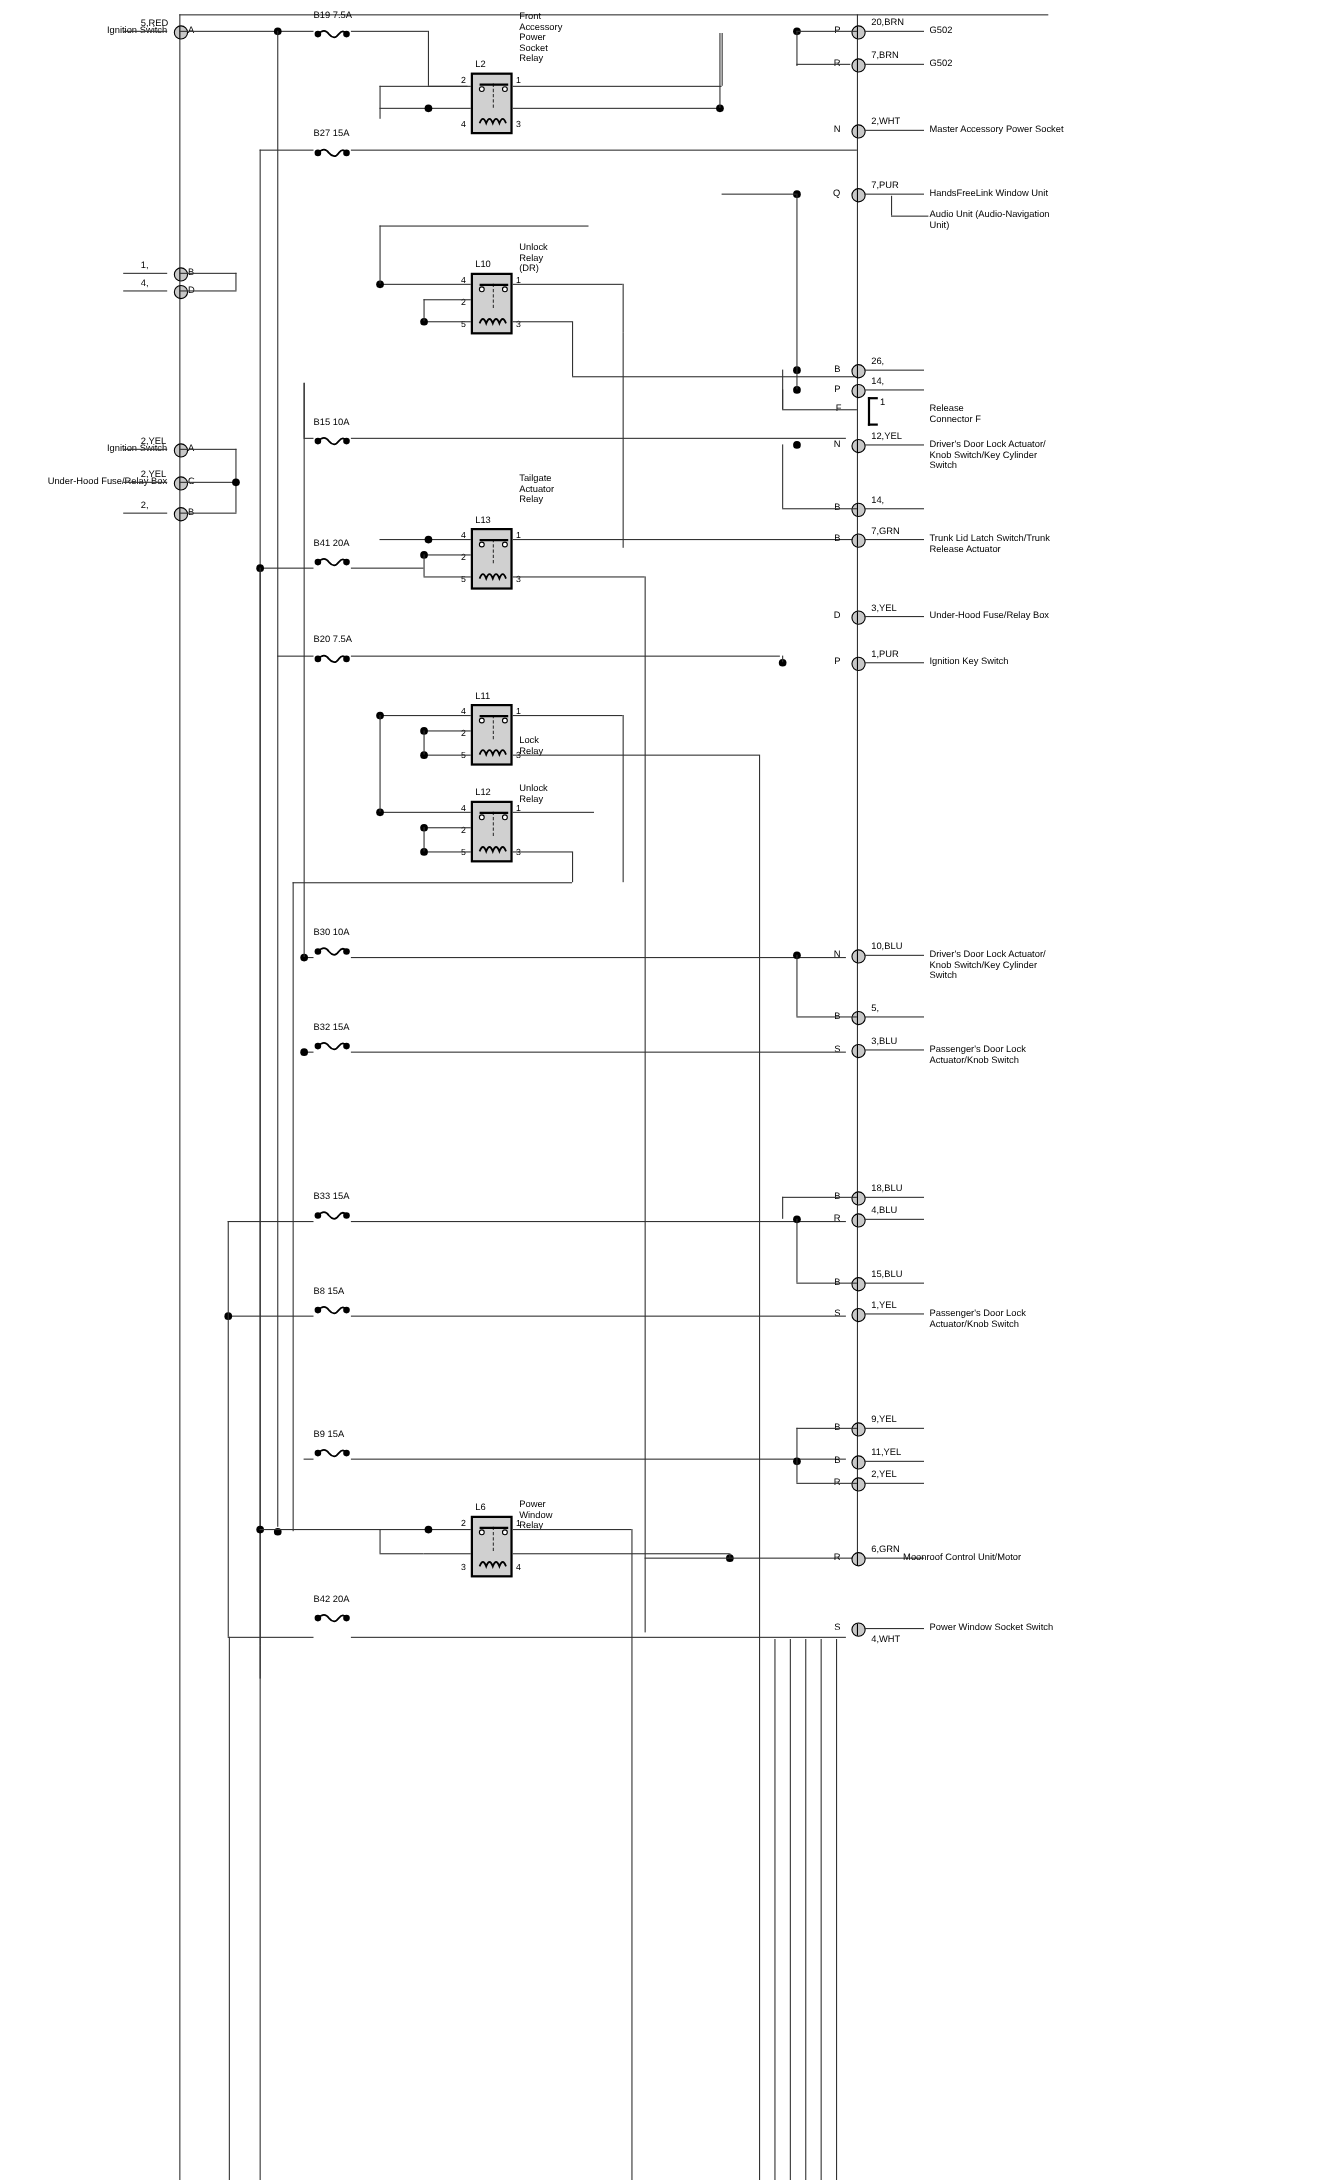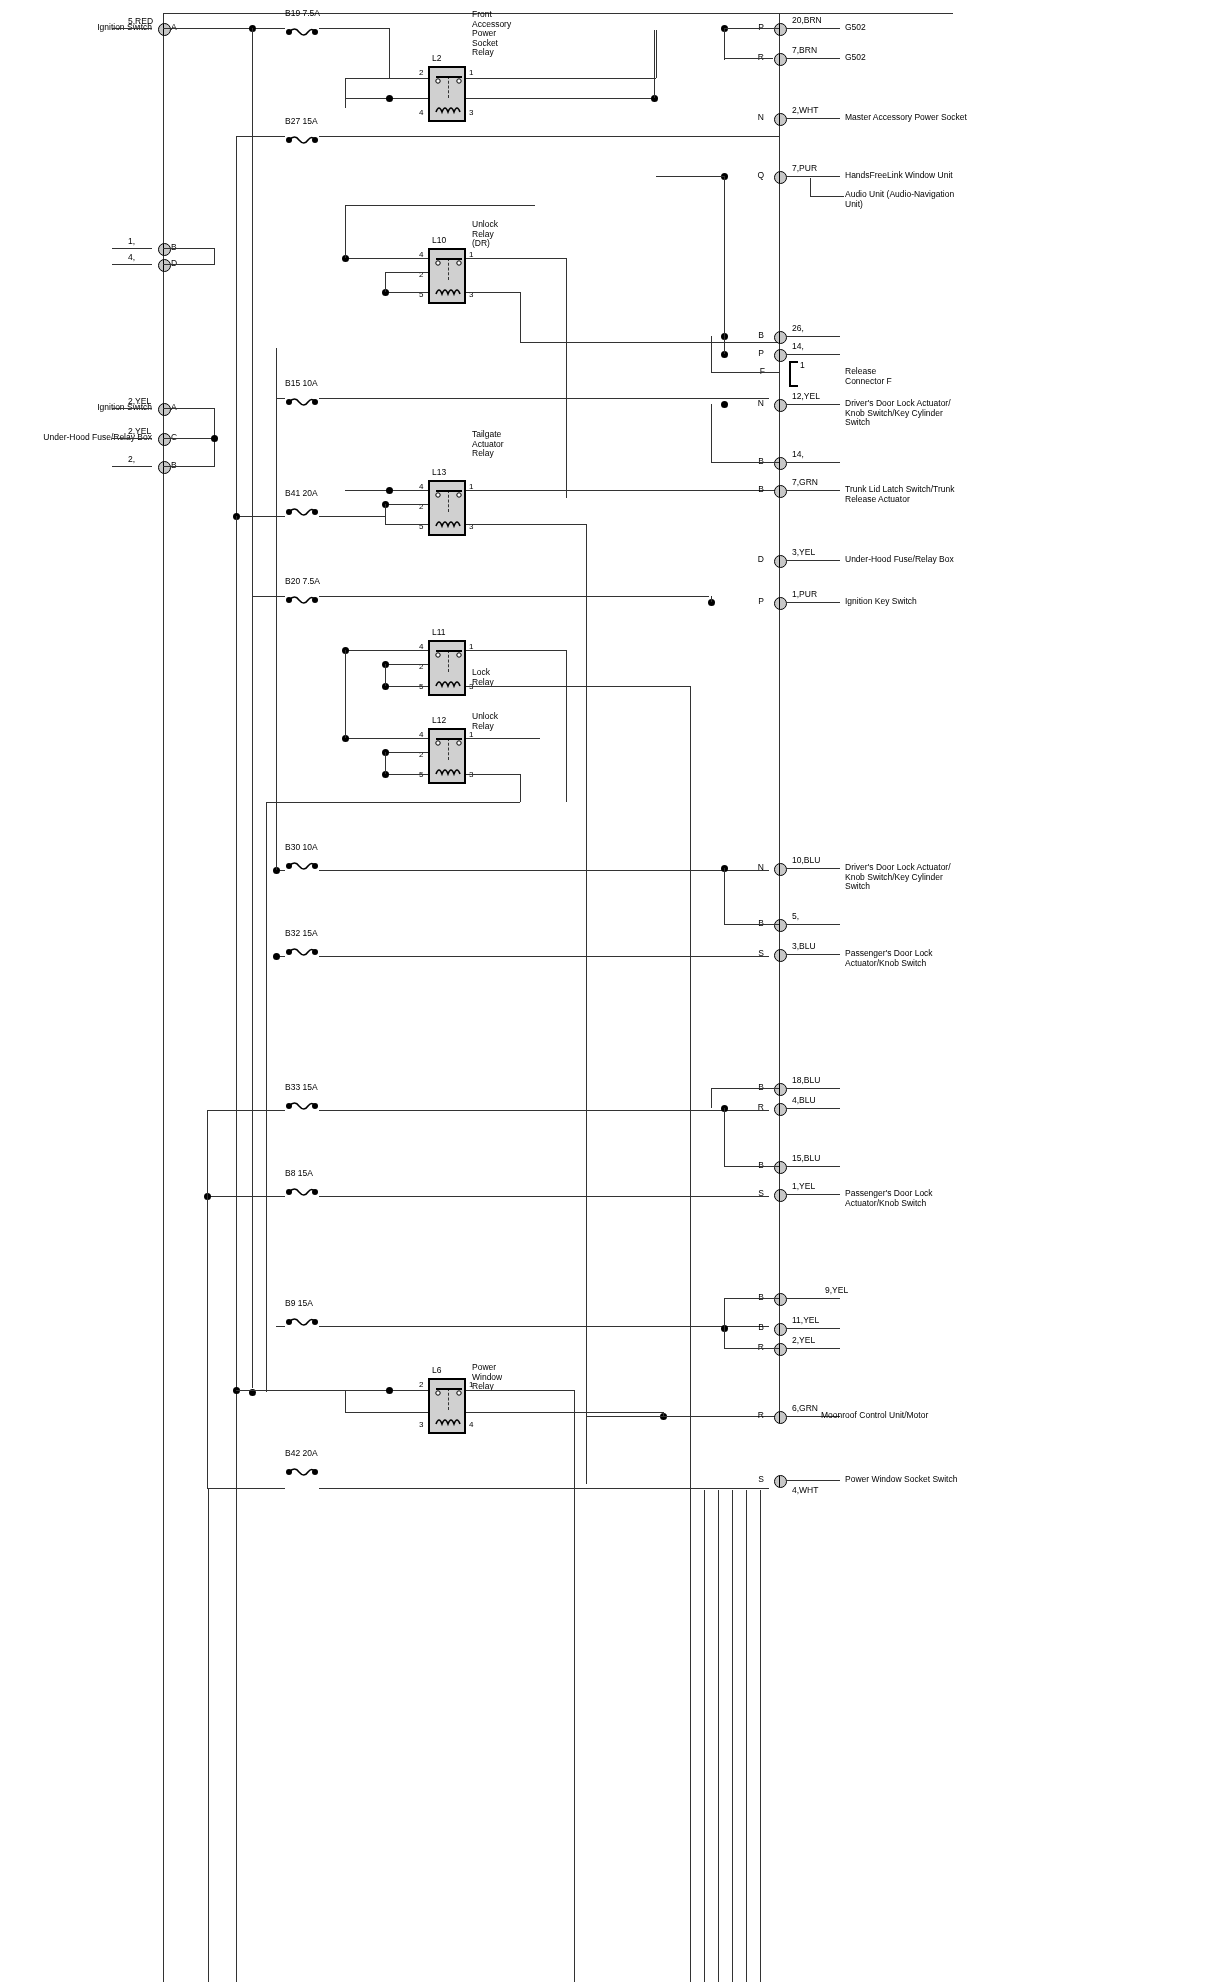--- a/index.html
+++ b/index.html
@@ -451,21 +451,21 @@
     <div class="lbl" style="left: 792px; top: 1154px;">15,BLU</div>
     <div class="wire h" style="left: 786px; top: 1166px; width: 54px; background: rgb(51, 51, 51);"></div>
     <div class="conn" style="left: 773.5px; top: 1188.5px;"></div>
     <div class="lbl r" style="left: auto; top: 1189px; right: 450px;">S</div>
     <div class="lbl" style="left: 792px; top: 1182px;">1,YEL</div>
     <div class="wire h" style="left: 786px; top: 1194px; width: 54px; background: rgb(51, 51, 51);"></div>
     <div class="lbl" style="left: 845px; top: 1189px;">Passenger's Door Lock
 Actuator/Knob Switch</div>
     <div class="conn" style="left: 773.5px; top: 1292.5px;"></div>
     <div class="lbl r" style="left: auto; top: 1293px; right: 450px;">B</div>
-    <div class="lbl" style="left: 792px; top: 1286px; margin-left: 33px;">9,YEL</div>
+    <div class="lbl" style="left: 792px; top: 1286px;">9,YEL</div>
     <div class="wire h" style="left: 786px; top: 1298px; width: 54px; background: rgb(51, 51, 51);"></div>
     <div class="conn" style="left: 773.5px; top: 1322.5px;"></div>
     <div class="lbl r" style="left: auto; top: 1323px; right: 450px;">B</div>
     <div class="lbl" style="left: 792px; top: 1316px;">11,YEL</div>
     <div class="wire h" style="left: 786px; top: 1328px; width: 54px; background: rgb(51, 51, 51);"></div>
     <div class="dot" style="left: 720.5px; top: 1324.5px;"></div>
     <div class="conn" style="left: 773.5px; top: 1342.5px;"></div>
     <div class="lbl r" style="left: auto; top: 1343px; right: 450px;">R</div>
     <div class="lbl" style="left: 792px; top: 1336px;">2,YEL</div>
     <div class="wire h" style="left: 786px; top: 1348px; width: 54px; background: rgb(51, 51, 51);"></div>

